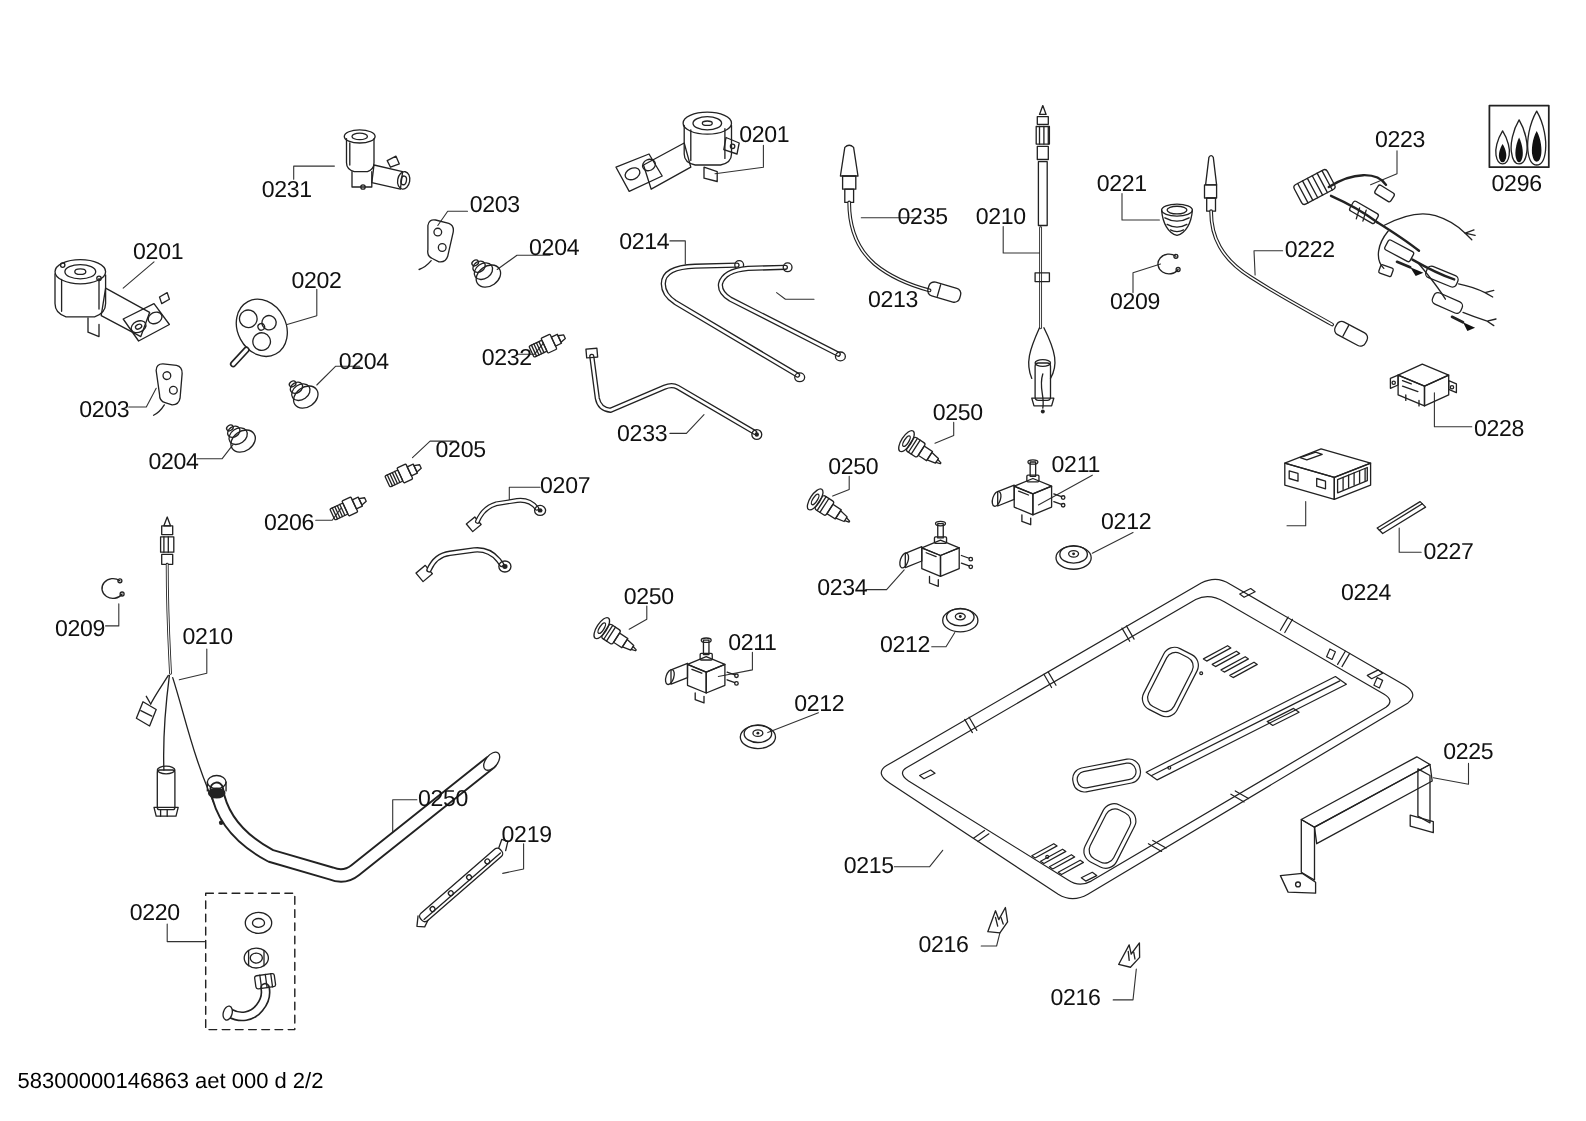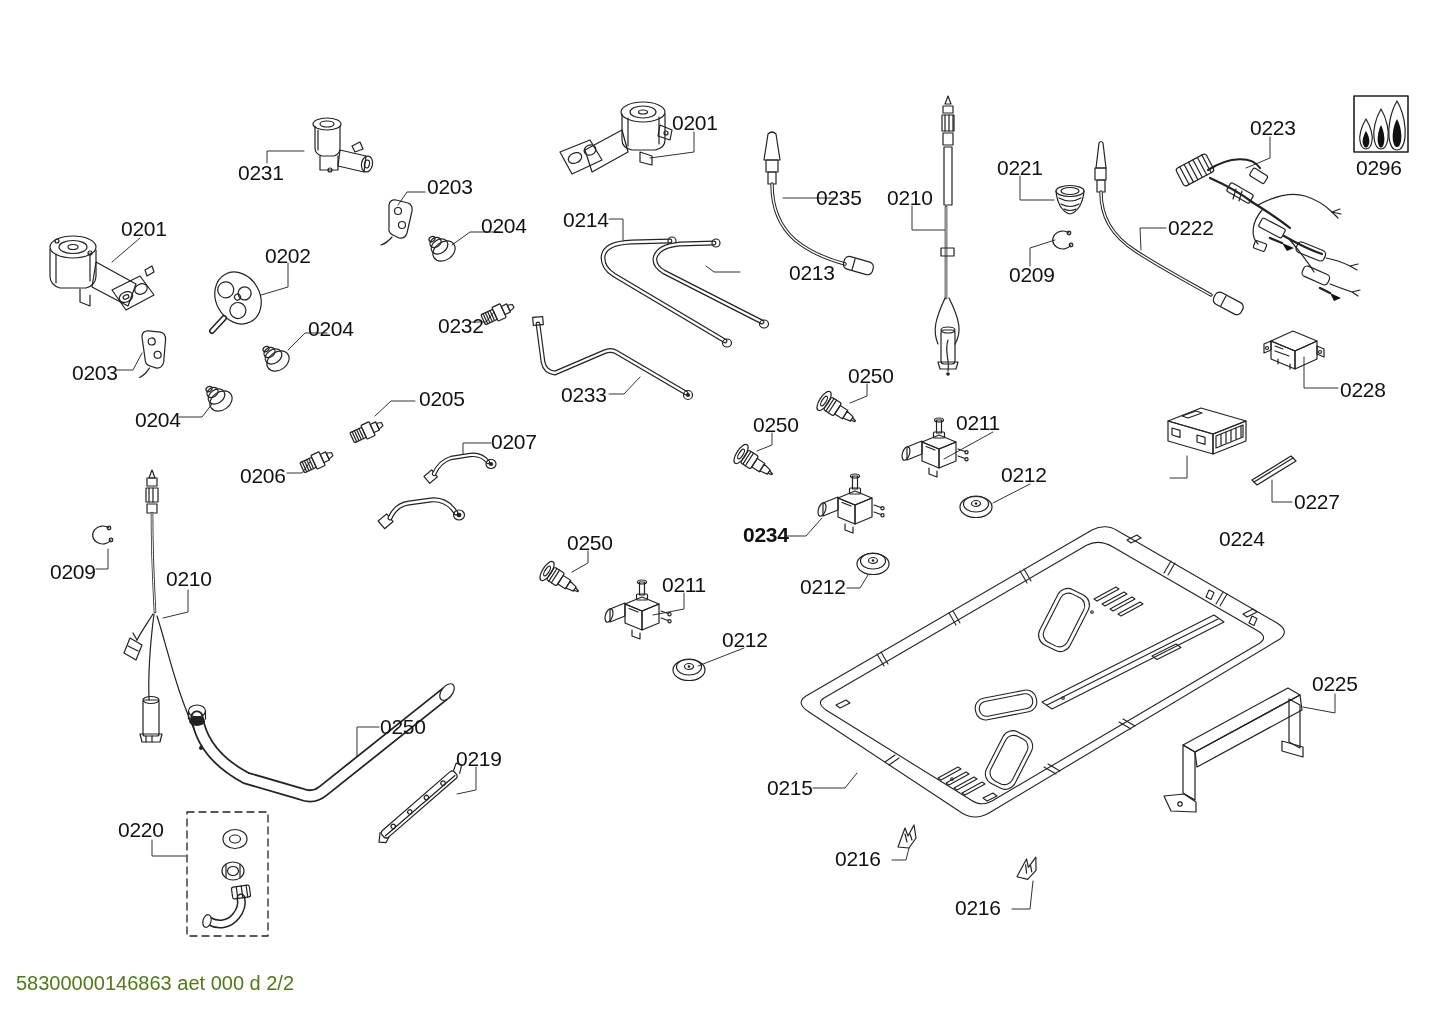--- a/index.html
+++ b/index.html
@@ -1,21 +1,21 @@
 <!DOCTYPE html>
 <html><head>
 <meta charset="utf-8">
 <style>
   html,body{margin:0;padding:0;background:#fff;}
   .canvas{position:relative;width:1442px;height:1019px;background:#ffffff;overflow:hidden;
           font-family:"Liberation Sans",sans-serif;}
   .art{position:absolute;left:0;top:0;}
   .part-label{position:absolute;font-size:21px;line-height:1;color:#111;white-space:nowrap;
               font-family:"Liberation Sans",sans-serif;letter-spacing:-0.3px;}
-  .footer{position:absolute;left:16px;top:972px;font-size:20px;color:#4d7c0f;
+  .footer{position:absolute;left:16px;top:972px;font-size:20px;color:#000000;
           font-family:"Liberation Sans",sans-serif;}
 </style>
 </head>
 <body>
 
 <div class="canvas">
 
 <svg class="art" width="1442" height="1019" viewBox="0 0 1442 1019" stroke="#222" fill="none" stroke-width="1.2" stroke-linecap="round" stroke-linejoin="round">
 
   <defs>
@@ -472,33 +472,33 @@
       <div class="part-label" style="left: 1009px; top: 264px;">0209</div>
       <div class="part-label" style="left: 1168px; top: 217px;">0222</div>
       <div class="part-label" style="left: 1250px; top: 117px; text-align: center;">0223</div>
       <div class="part-label" style="left: 1356px; top: 157px;">0296</div>
       <div class="part-label" style="left: 121px; top: 218px;">0201</div>
       <div class="part-label" style="left: 265px; top: 245px;">0202</div>
       <div class="part-label" style="left: 308px; top: 318px;">0204</div>
       <div class="part-label" style="left: 426px; top: 315px; margin-left: 12px;">0232</div>
       <div class="part-label" style="left: 72px; top: 362px;">0203</div>
       <div class="part-label" style="left: 135px; top: 409px;">0204</div>
-      <div class="part-label" style="left: 396px; top: 388px; margin-left: 23px;">0205</div>
+      <div class="part-label" style="left: 396px; top: 398px;">0205</div>
       <div class="part-label" style="left: 561px; top: 384px;">0233</div>
       <div class="part-label" style="left: 848px; top: 365px;">0250</div>
       <div class="part-label" style="left: 753px; top: 414px;">0250</div>
       <div class="part-label" style="left: 956px; top: 412px;">0211</div>
       <div class="part-label" style="left: 1001px; top: 464px;">0212</div>
       <div class="part-label" style="left: 240px; top: 465px;">0206</div>
       <div class="part-label" style="left: 491px; top: 431px;">0207</div>
       <div class="part-label" style="left: 1340px; top: 379px; text-align: center;">0228</div>
       <div class="part-label" style="left: 567px; top: 532px;">0250</div>
       <div class="part-label" style="left: 662px; top: 574px;">0211</div>
       <div class="part-label" style="left: 722px; top: 629px;">0212</div>
-      <div class="part-label" style="left: 743px; top: 524px; font-weight: bold;">0234</div>
+      <div class="part-label" style="left: 743px; top: 524px;">0234</div>
       <div class="part-label" style="left: 800px; top: 576px;">0212</div>
       <div class="part-label" style="left: 1294px; top: 491px; text-align: right;">0227</div>
       <div class="part-label" style="left: 1219px; top: 528px;">0224</div>
       <div class="part-label" style="left: 50px; top: 561px;">0209</div>
       <div class="part-label" style="left: 166px; top: 568px;">0210</div>
       <div class="part-label" style="left: 380px; top: 716px;">0250</div>
       <div class="part-label" style="left: 456px; top: 748px;">0219</div>
       <div class="part-label" style="left: 118px; top: 819px;">0220</div>
       <div class="part-label" style="left: 767px; top: 777px;">0215</div>
       <div class="part-label" style="left: 835px; top: 848px;">0216</div>

